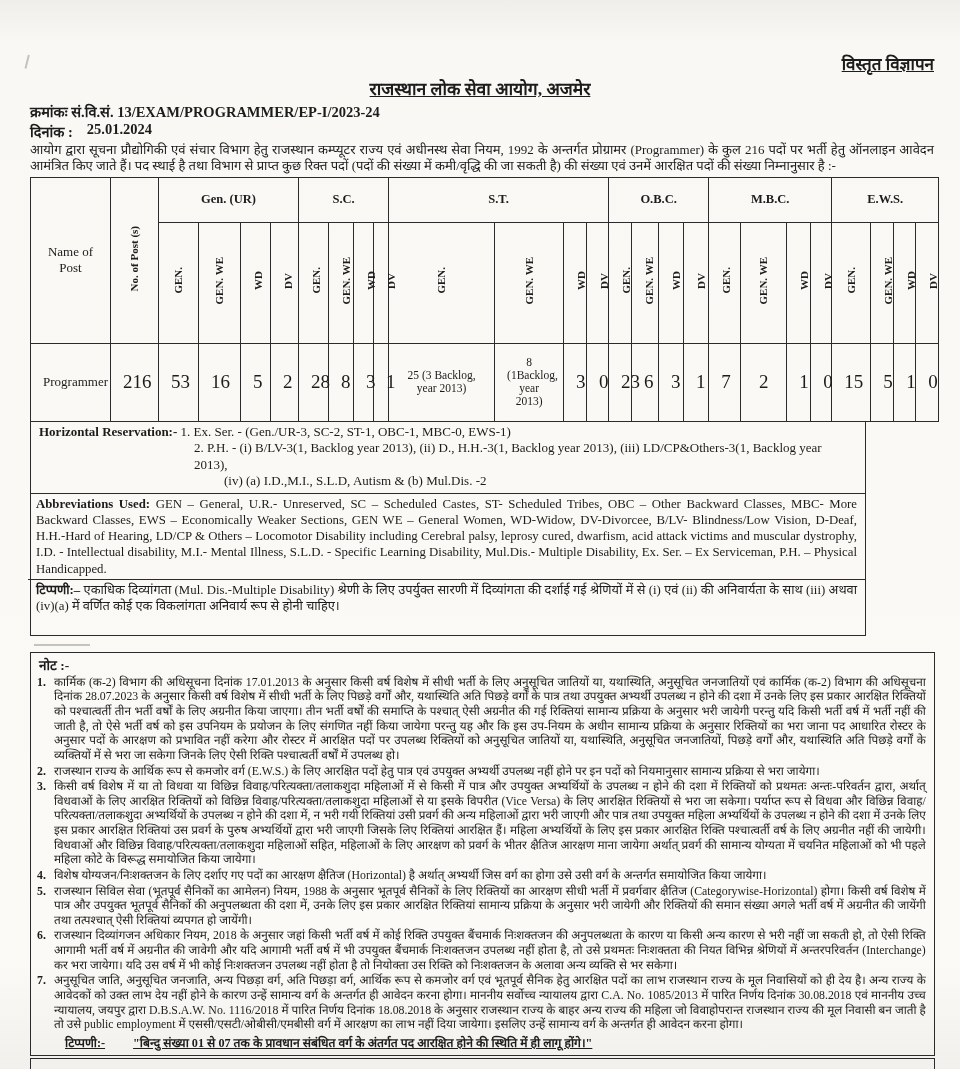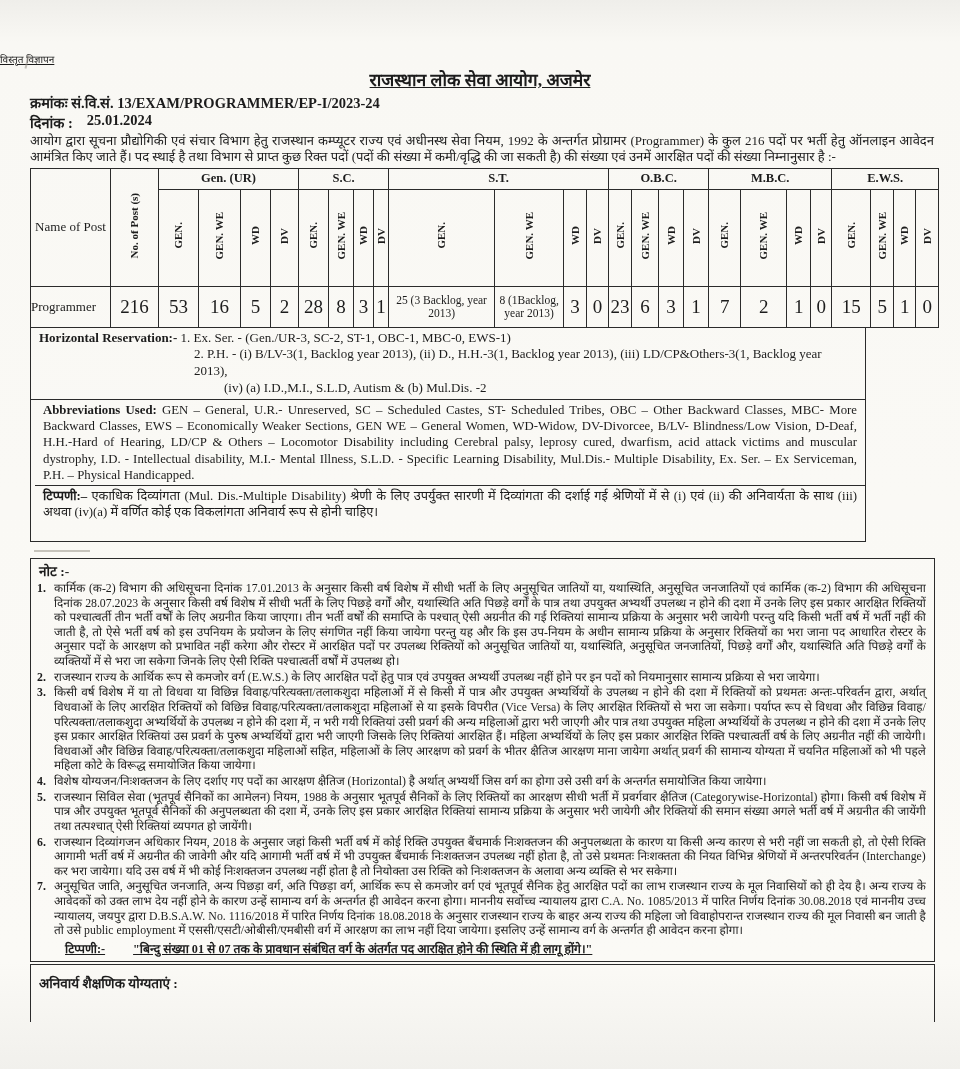--- a/index.html
+++ b/index.html
@@ -5,48 +5,48 @@
   html,body{margin:0;padding:0;}
   body{
     width:960px;height:1069px;overflow:hidden;position:relative;
     background:linear-gradient(180deg,#efeeea 0%,#f9f8f4 4%,#fbfaf6 90%,#f1f0ec 100%);
     font-family:"Liberation Serif","DejaVu Serif",serif;
     color:#1c1c1c;
   }
   .page{position:relative;width:960px;height:1069px;}
   .corner-mark{position:absolute;left:26px;top:56px;width:10px;height:14px;
     border-left:2px solid #9a968e;transform:rotate(14deg);opacity:.55;}
-  .top-right-label{padding:52px 26px 0 0;font-weight:normal;font-size:10px;}
+  .top-right-label{padding:52px 26px 0 0;text-align:right;font-weight:bold;font-size:17px;}
   .top-right-label span{text-decoration:underline;}
   .org-title{text-align:center;font-weight:bold;font-size:17.5px;margin-top:1px;}
   .org-title span{text-decoration:underline;}
   .ref-row{display:flex;justify-content:space-between;align-items:baseline;
     padding:1px 26px 0 30px;font-weight:bold;font-size:14.5px;flex-direction:column;}
   .date-wrap{display:flex;gap:14px;}
   .intro{margin:1px 26px 3px 30px;font-size:13px;line-height:1.22;text-align:justify;}
 
   table.posts{border-collapse:collapse;table-layout:fixed;width:908px;margin-left:30px;}
-  table.posts th,table.posts td{border:1.6px solid #2b2b2b;padding:0;vertical-align:middle;}
+  table.posts th,table.posts td{border:1.6px solid #2b2b2b;padding:12px;vertical-align:middle;}
   th.name-hd{font-size:13px;font-weight:normal;text-align:center;}
   th.grp{font-size:12.5px;font-weight:bold;height:20px;text-align:center;}
   th.sub{height:96px;text-align:center;vertical-align:middle;}
   th.sub .vt, th.name-col .vt{
     display:inline-block;writing-mode:vertical-rl;transform:rotate(180deg);
     font-weight:bold;font-size:11px;white-space:nowrap;line-height:1;}
   td.val{height:40px;text-align:center;font-size:19px;}
   td.post-name{font-size:13px;padding:2px 3px;vertical-align:top;}
   td.small{font-size:11.5px;line-height:1.15;padding:0 1px;}
 
   .boxed{width:836px;margin-left:30px;border:1.6px solid #2b2b2b;border-top:none;
     font-size:13px;box-sizing:border-box;}
   .hr-box{padding:2px 8px 3px 8px;line-height:1.28;}
   .hr-line1 b{font-weight:bold;}
   .hr-line2{padding-left:155px;}
   .hr-line3{padding-left:185px;}
-  .abbr-box{padding:2px 8px 3px 12px;line-height:1.26;text-align:justify;font-size:12.8px;}
+  .abbr-box{padding:2px 8px 3px 5px;line-height:1.26;text-align:justify;font-size:12.8px;}
   .abbr-note{border-top:1.4px solid #2b2b2b;margin:2px -8px 16px -8px;padding:2px 8px 2px 8px;}
   .lbl-bold{font-weight:bold;}
 
   .artifact-dash{width:56px;height:2px;background:#b9b5ac;margin:8px 0 6px 34px;opacity:.8;}
 
   .notes-box{width:904.8px;margin-left:30px;border:1.7px solid #2b2b2b;box-sizing:border-box;
     padding:3px 8px 4px 6px;}
   .notes-heading{font-weight:bold;font-size:13.5px;margin:0 0 1px 2px;}
   .note-item{display:flex;margin-bottom:1px;}
   .note-item .num{flex:0 0 17px;font-weight:bold;font-size:11.8px;line-height:1.24;text-align:left;}

